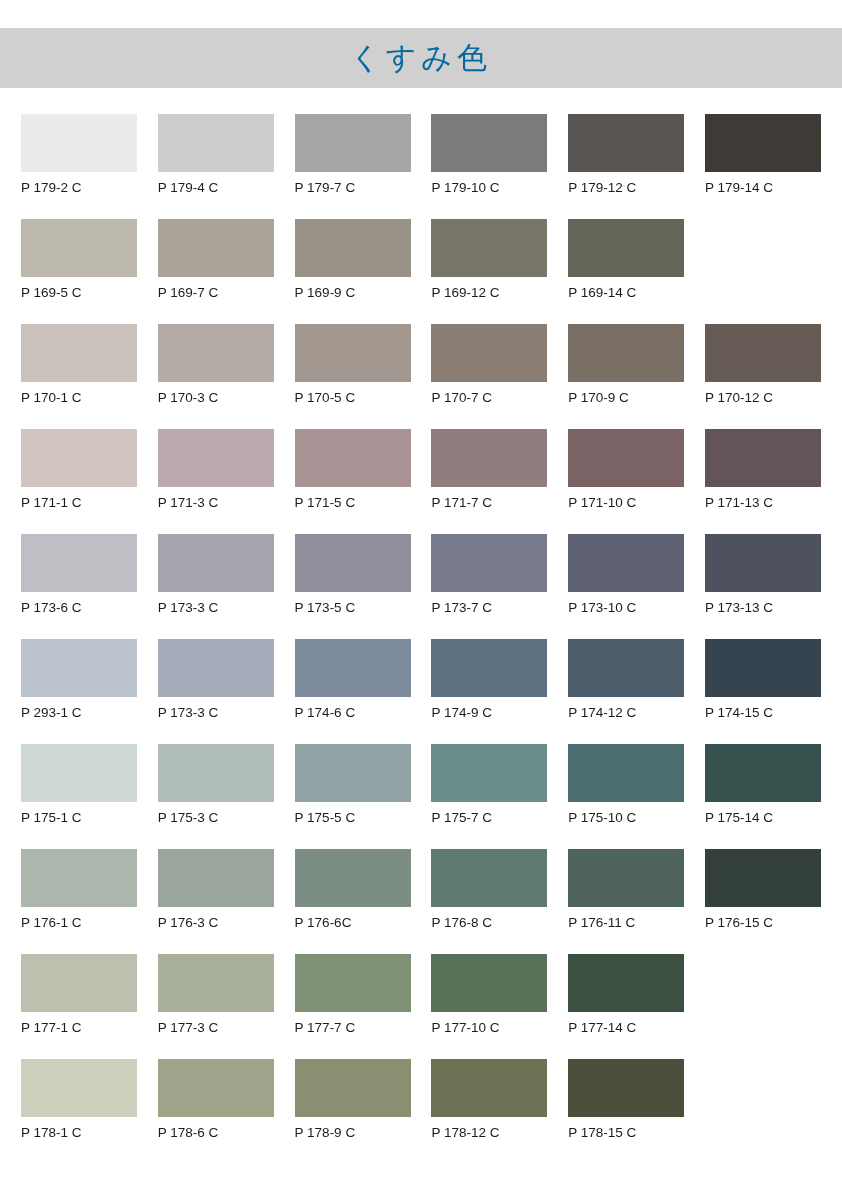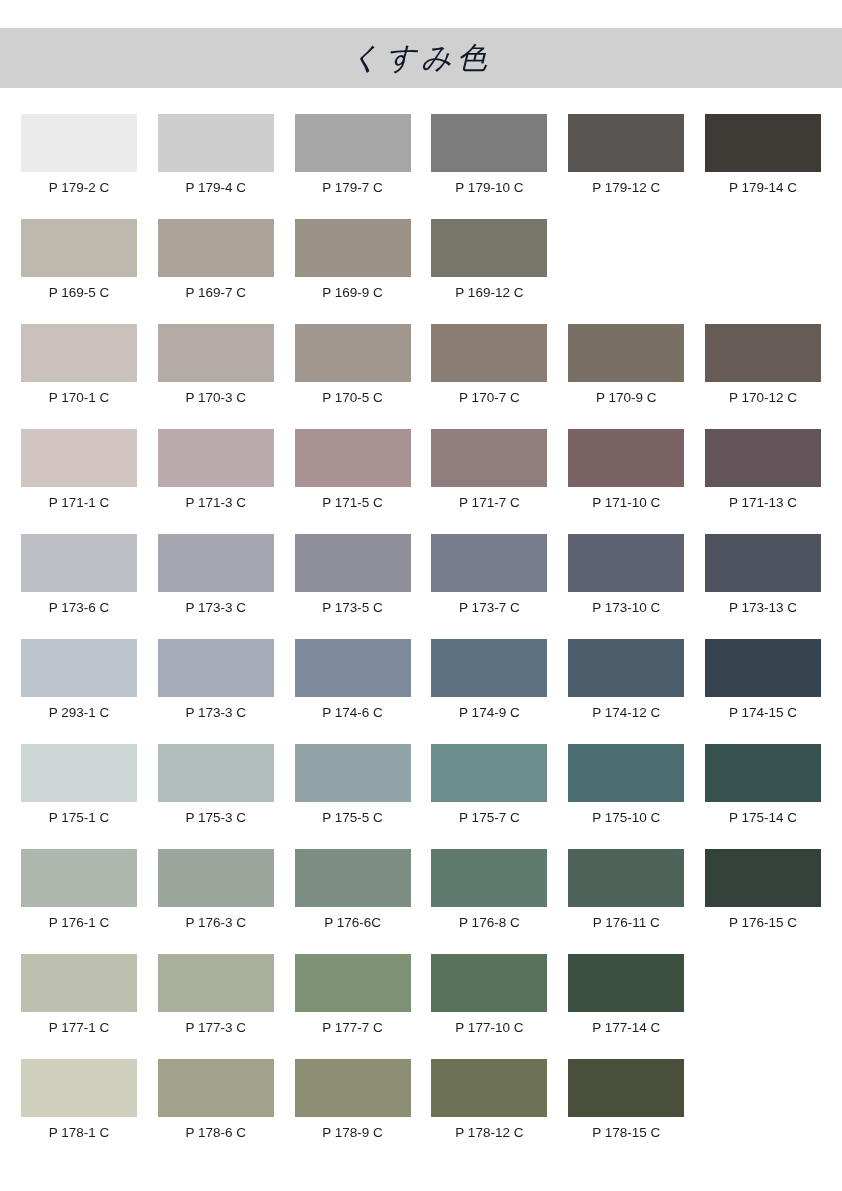--- a/index.html
+++ b/index.html
@@ -27,43 +27,41 @@
     width: 842px;
     height: 60px;
     background: #d0d0d0;
     display: flex;
     align-items: center;
     justify-content: center;
   }
   .header-title {
     font-size: 30px;
     font-weight: 400;
-    color: #0f172a;
+    color: #0369a1;
     letter-spacing: 5px;
     line-height: 1;
     font-family: "DejaVu Sans", "Liberation Sans", sans-serif;
-    font-style: italic;
   }
   .palette {
     position: absolute;
     left: 21px;
     top: 114px;
     width: 800px;
   }
   .row {
     display: flex;
     width: 800px;
     margin-bottom: 0;
   }
   .cell {
     width: 116px;
     margin-right: 20.8px;
     display: flex;
     flex-direction: column;
-    align-items: center;
   }
   .cell:last-child {
     margin-right: 0;
   }
   .swatch {
     width: 116px;
     height: 58px;
     display: block;
   }
   .swatch-label {
@@ -122,20 +120,24 @@
           <div class="swatch-label">P 169-7 C</div>
         </div>
         <div class="cell">
           <div class="swatch" style="background: rgb(153, 147, 135);"></div>
           <div class="swatch-label">P 169-9 C</div>
         </div>
         <div class="cell">
           <div class="swatch" style="background: rgb(120, 118, 104);"></div>
           <div class="swatch-label">P 169-12 C</div>
         </div>
+        <div class="cell">
+          <div class="swatch" style="background: rgb(101, 102, 89);"></div>
+          <div class="swatch-label">P 169-14 C</div>
+        </div>
       </div>
       <div class="row">
         <div class="cell">
           <div class="swatch" style="background: rgb(203, 193, 188);"></div>
           <div class="swatch-label">P 170-1 C</div>
         </div>
         <div class="cell">
           <div class="swatch" style="background: rgb(180, 171, 166);"></div>
           <div class="swatch-label">P 170-3 C</div>
         </div>

